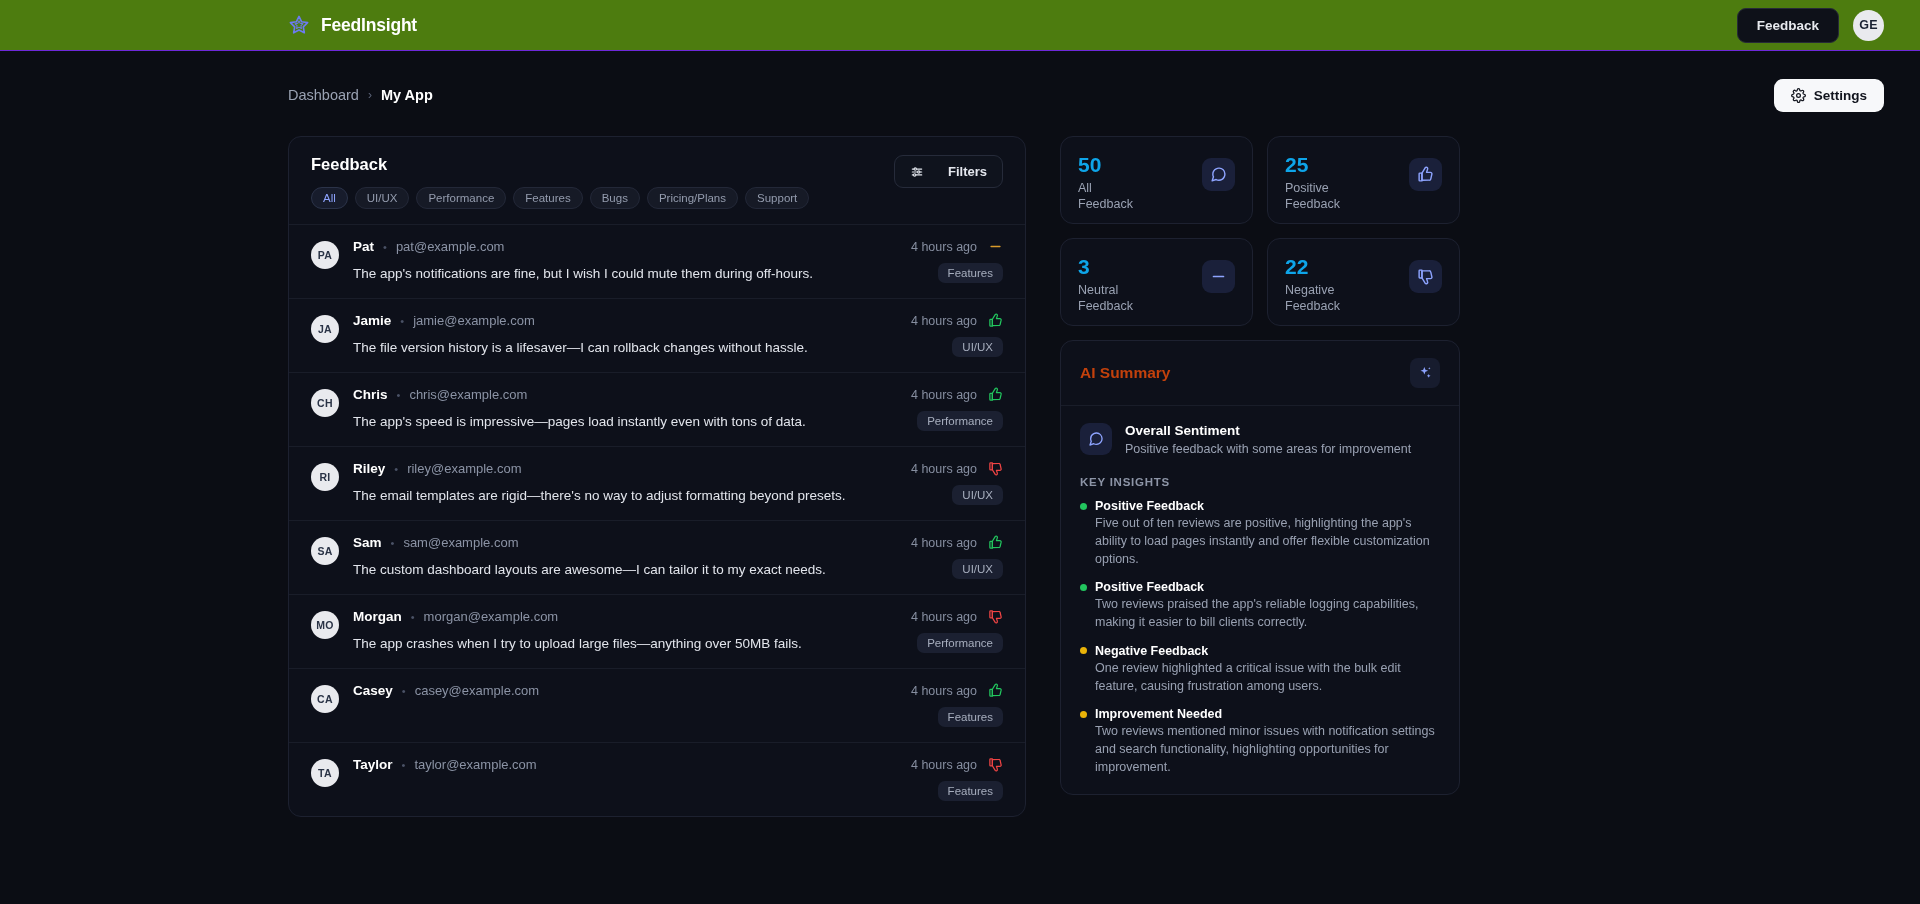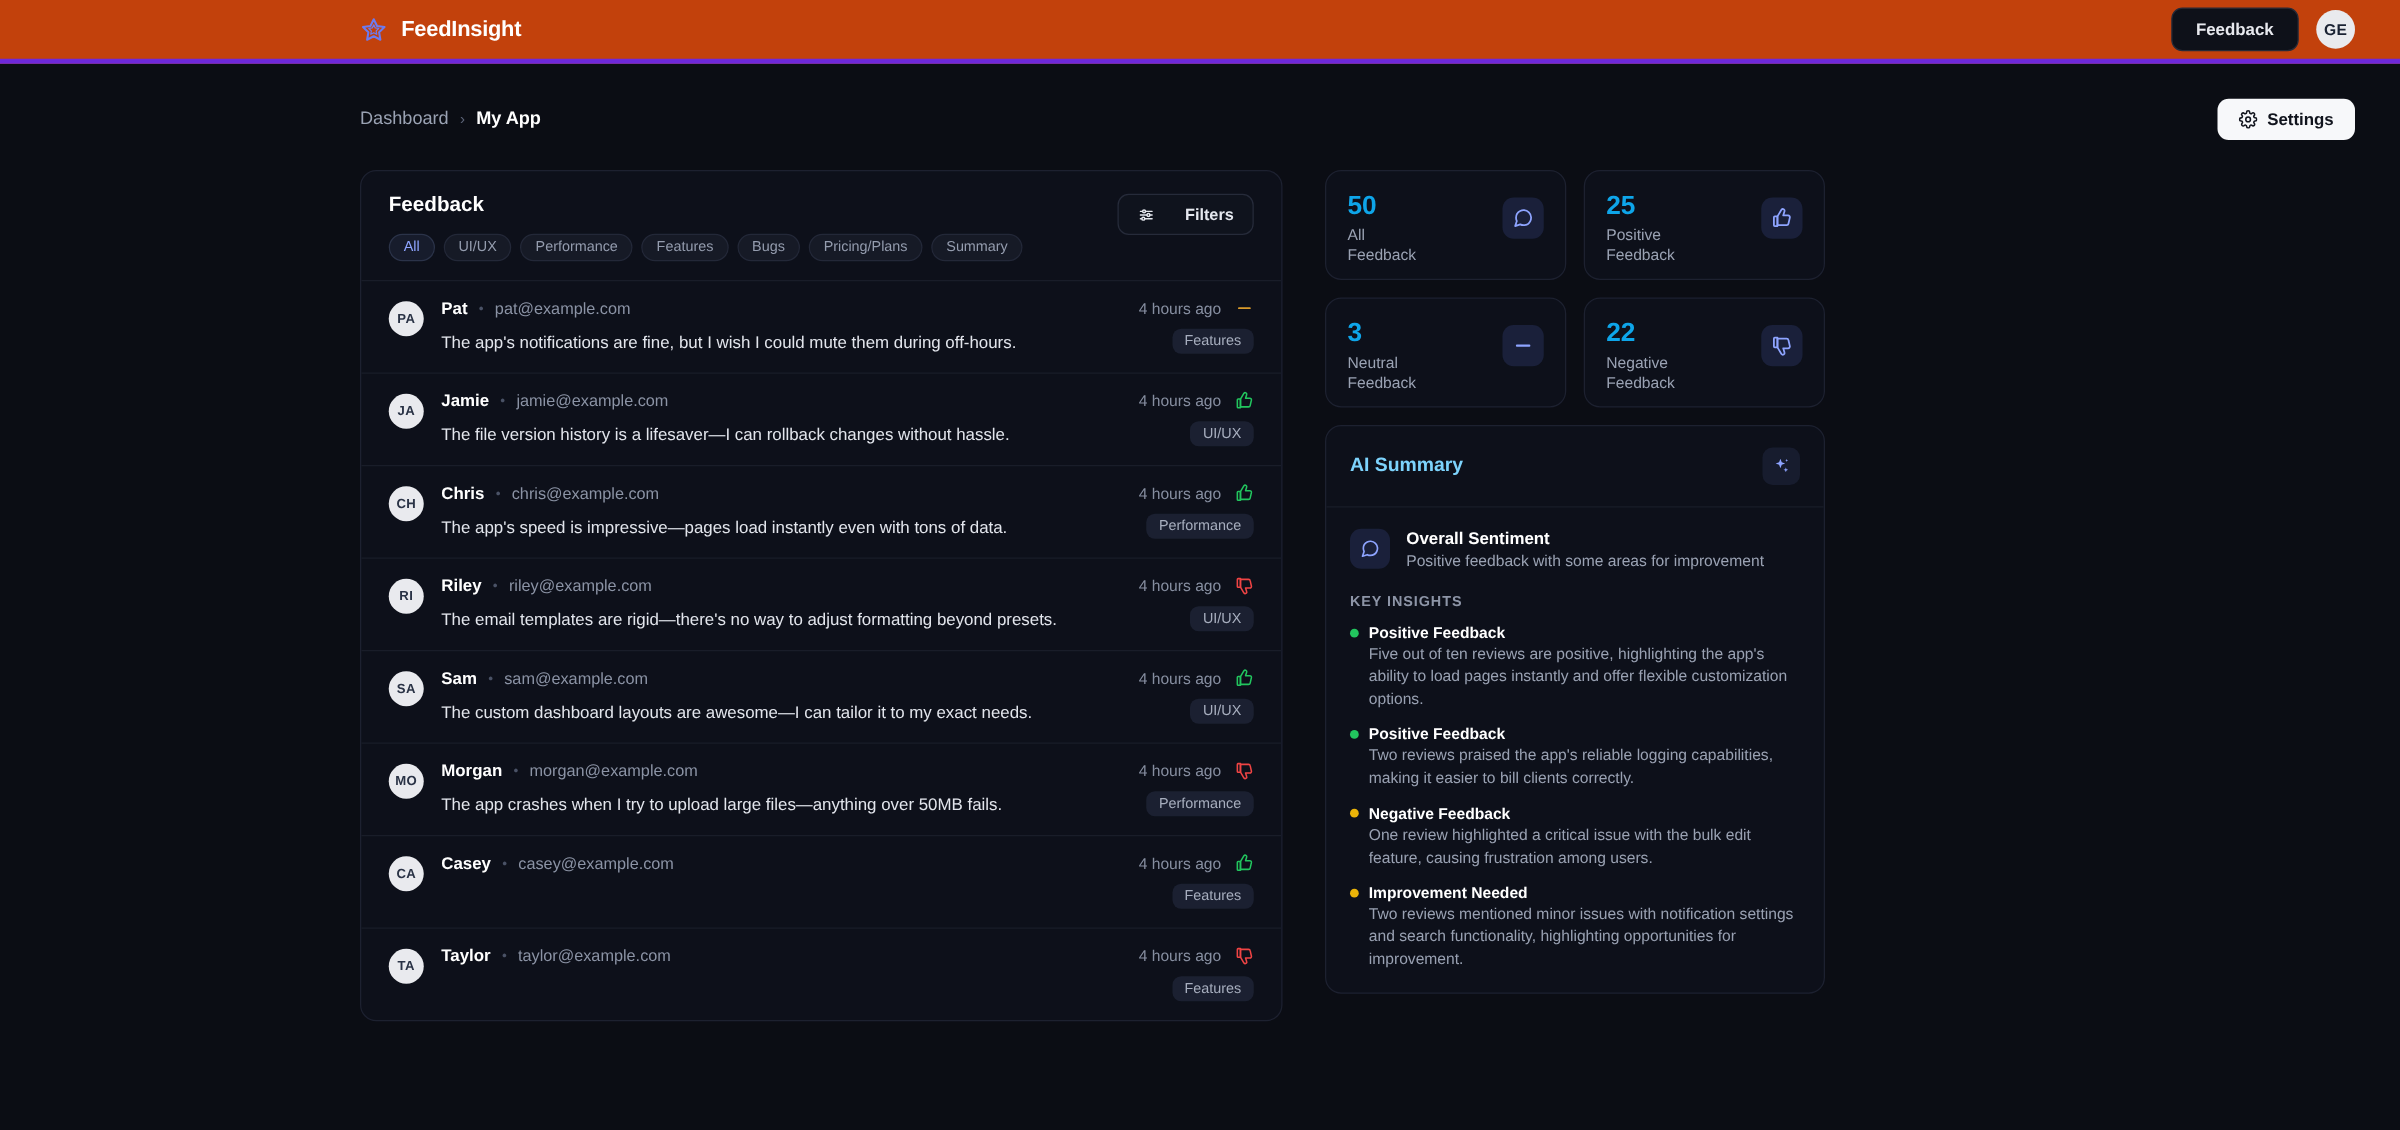--- a/index.html
+++ b/index.html
@@ -9,22 +9,22 @@
     font-family: "Liberation Sans", sans-serif;
     color: #e7e9ee;
     overflow: hidden;
   }
 
   
   .topbar {
     height: 51px;
     display: flex; align-items: center;
     padding: 0 36px 0 288px;
-    border-bottom: 4px solid #6d28d9;
-    background: #c2410c;
+    border-bottom: 1px solid #6d28d9;
+    background: #4d7c0f;
     justify-content: space-between;
   }
   .brand { display: flex; align-items: center; gap: 11px; }
   .brand-mark { width: 22px; height: 22px; display: block; }
   .brand-name { font-size: 17.5px; font-weight: 700; letter-spacing: -0.2px; color: #ffffff; }
   .topbar-right { margin-left: auto; display: flex; align-items: center; gap: 14px; }
   .btn-ghost {
     border: 1px solid #262a37; background: #0e1119;
     color: #e7e9ee; font-size: 13.5px; font-weight: 600;
     border-radius: 9px; padding: 9px 19px; cursor: pointer;
@@ -123,21 +123,21 @@
     background: #1a203a; display: flex; align-items: center; justify-content: center;
     margin-top: 5px;
   }
   .stat-ico svg { width: 17px; height: 17px; display: block; }
 
   .ai-card { background: #0d101a; border: 1px solid #1d2130; border-radius: 13px; overflow: hidden; }
   .ai-head {
     display: flex; align-items: center; padding: 17px 19px;
     border-bottom: 1px solid #191d29;
   }
-  .ai-title { font-size: 15.5px; font-weight: 700; color: #7dd3fc; }
+  .ai-title { font-size: 15.5px; font-weight: 700; color: #c2410c; }
   .ai-spark {
     margin-left: auto; width: 30px; height: 30px; border-radius: 8px;
     background: #171c2e; display: flex; align-items: center; justify-content: center;
   }
   .ai-spark svg { width: 16px; height: 16px; }
   .sent-row { display: flex; gap: 13px; padding: 17px 19px 15px 19px; }
   .sent-ico {
     flex: none; width: 32px; height: 32px; border-radius: 9px;
     background: #1a203a; display: flex; align-items: center; justify-content: center;
   }
@@ -197,21 +197,21 @@
       <div class="feed-head">
         <div>
           <div class="feed-title">Feedback</div>
           <div class="chips" id="chips">
               <span class="chip active">All</span>
               <span class="chip">UI/UX</span>
               <span class="chip">Performance</span>
               <span class="chip">Features</span>
               <span class="chip">Bugs</span>
               <span class="chip">Pricing/Plans</span>
-              <span class="chip">Summary</span>
+              <span class="chip">Support</span>
             </div>
         </div>
         <button class="filters-btn">
           <svg width="14" height="14" viewBox="0 0 24 24" fill="none" stroke="#e4e7ee" stroke-width="2" stroke-linecap="round">
             <line x1="4" y1="7" x2="20" y2="7"></line>
               <line x1="4" y1="12" x2="20" y2="12"></line>
               <line x1="4" y1="17" x2="20" y2="17"></line>
             <circle cx="9" cy="7" r="2" fill="#0f131d"></circle>
               <circle cx="15" cy="12" r="2" fill="#0f131d"></circle>
               <circle cx="8" cy="17" r="2" fill="#0f131d"></circle>

